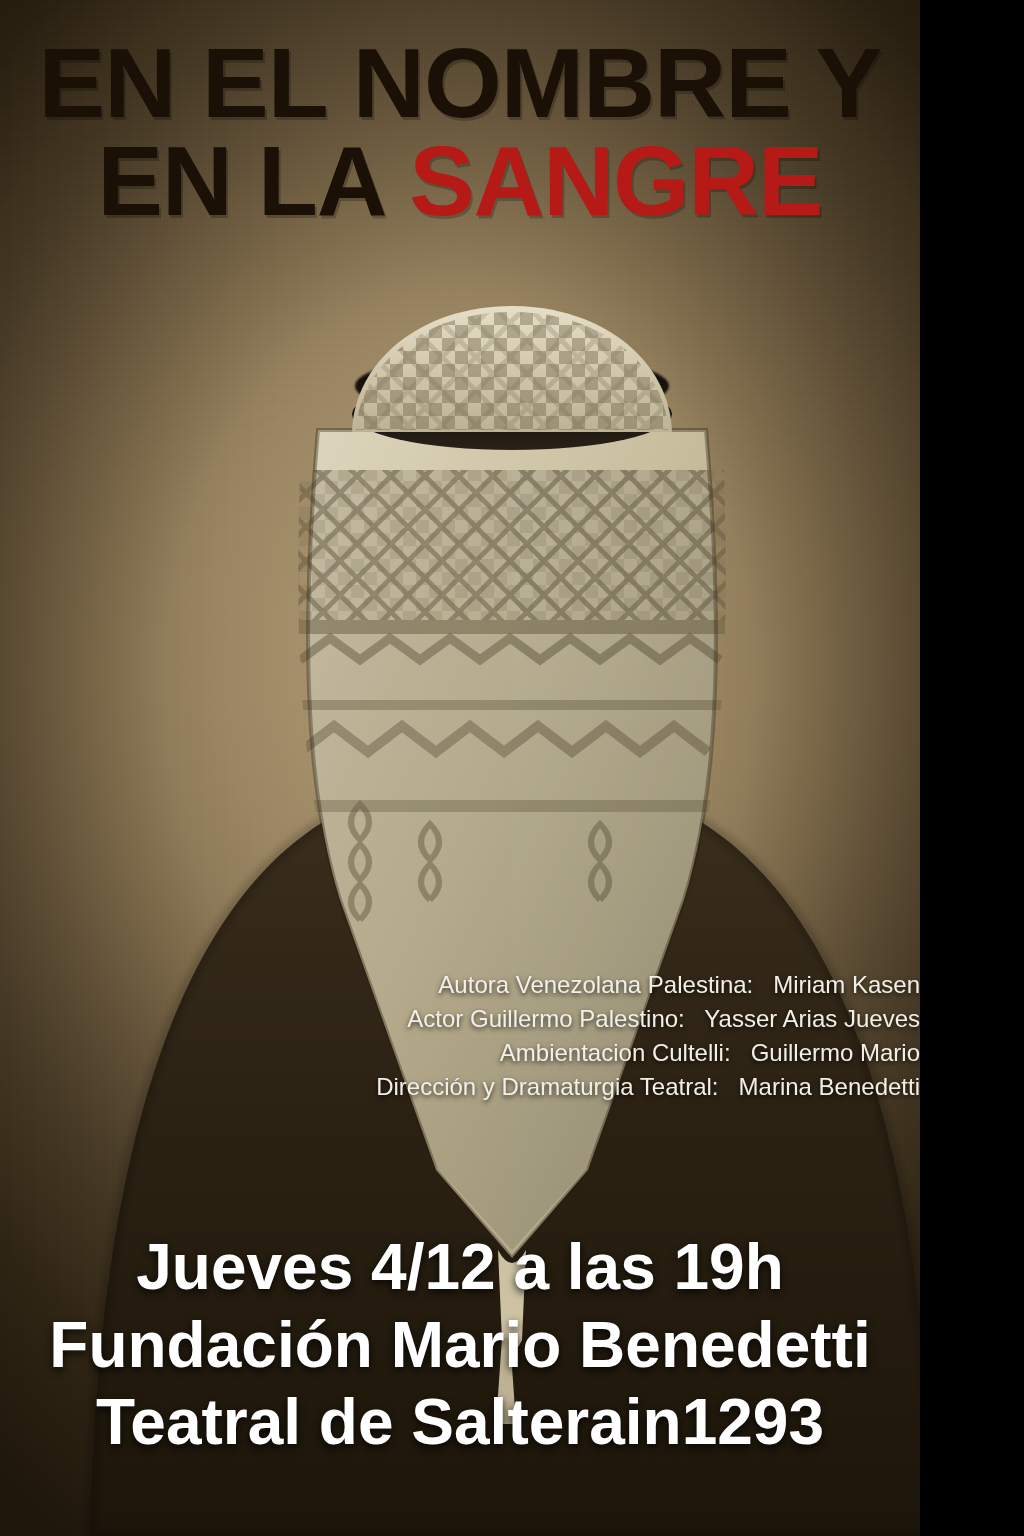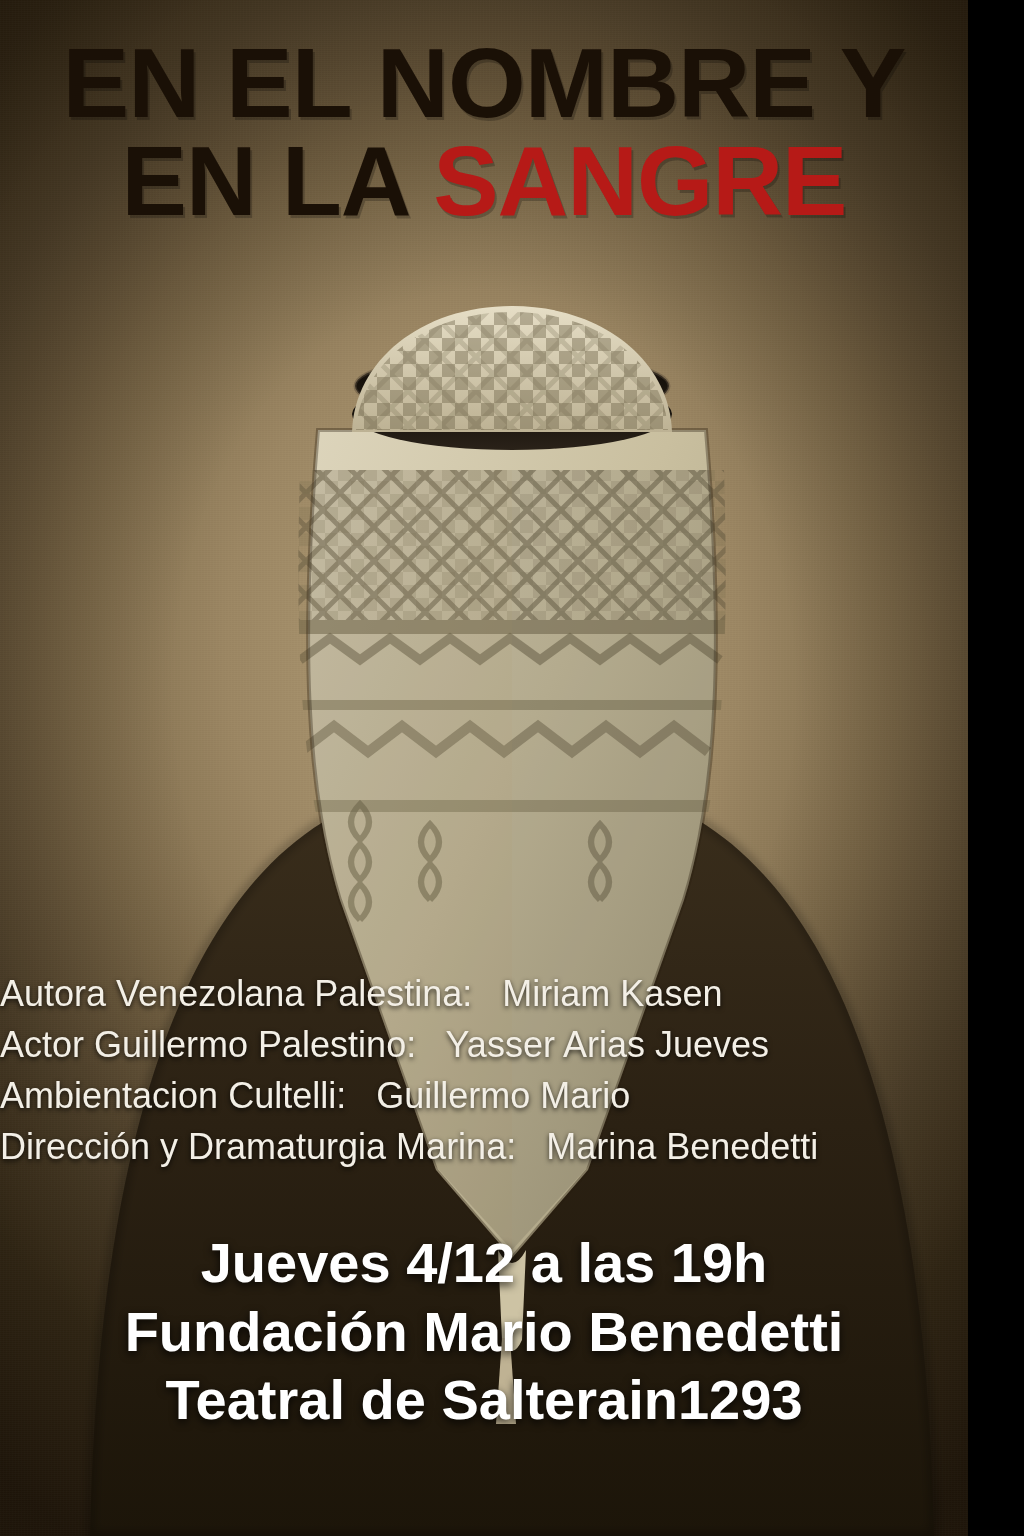--- a/index.html
+++ b/index.html
@@ -8,21 +8,20 @@
     background: #000;
   }
   .poster {
     position: relative;
     width: 920px;
     height: 1536px;
     overflow: hidden;
     font-family: "Liberation Sans", sans-serif;
     background:
       radial-gradient(ellipse 70% 55% at 50% 42%, #b6a179 0%, #9c8763 38%, #7d6a4a 62%, #5c4d34 82%, #443821 100%);
-    padding-left: 48px;
   }
   
   .vignette {
     position: absolute;
     inset: 0;
     background:
       radial-gradient(ellipse 80% 65% at 50% 45%, rgba(0,0,0,0) 40%, rgba(30,20,8,0.45) 78%, rgba(20,12,4,0.78) 100%);
     pointer-events: none;
   }
   .grain {
@@ -71,42 +70,42 @@
     width: 1024px; height: 1536px;
     z-index: 2;
   }
 
   
   .credits {
     position: absolute;
     top: 968px;
     left: 0;
     width: 100%;
-    text-align: left;
+    text-align: right;
     z-index: 7;
     color: #f3efe6;
-    font-size: 36px;
+    font-size: 24px;
     line-height: 1.42;
     text-shadow: 0 2px 5px rgba(0,0,0,0.75);
   }
   .credit-row { white-space: nowrap; }
   .credit-role { }
   .credit-name { }
 
   
   .venue {
     position: absolute;
     top: 1232px;
     left: 0;
     width: 100%;
     text-align: center;
     z-index: 7;
     color: #ffffff;
     font-weight: 700;
-    font-size: 56px;
+    font-size: 64px;
     line-height: 1.12;
     text-shadow: 0 3px 8px rgba(0,0,0,0.8);
     white-space: nowrap;
   }
   .venue div { margin-bottom: 6px; }
 </style>
 </head>
 <body>
 
 <div class="poster">
@@ -215,21 +214,21 @@
       <span class="credit-role">Actor Guillermo Palestino:</span>
       &nbsp;
       <span class="credit-name">Yasser Arias Jueves</span>
     </div>
     <div class="credit-row">
       <span class="credit-role">Ambientacion Cultelli:</span>
       &nbsp;
       <span class="credit-name">Guillermo Mario</span>
     </div>
     <div class="credit-row">
-      <span class="credit-role">Dirección y Dramaturgia Marina:</span>
+      <span class="credit-role">Dirección y Dramaturgia Teatral:</span>
       &nbsp;
       <span class="credit-name">Marina Benedetti</span>
     </div>
   </div>
 
   <div class="venue">
     <div>Jueves 4/12 a las 19h</div>
     <div>Fundación Mario Benedetti</div>
     <div>Teatral de Salterain1293</div>
   </div>

